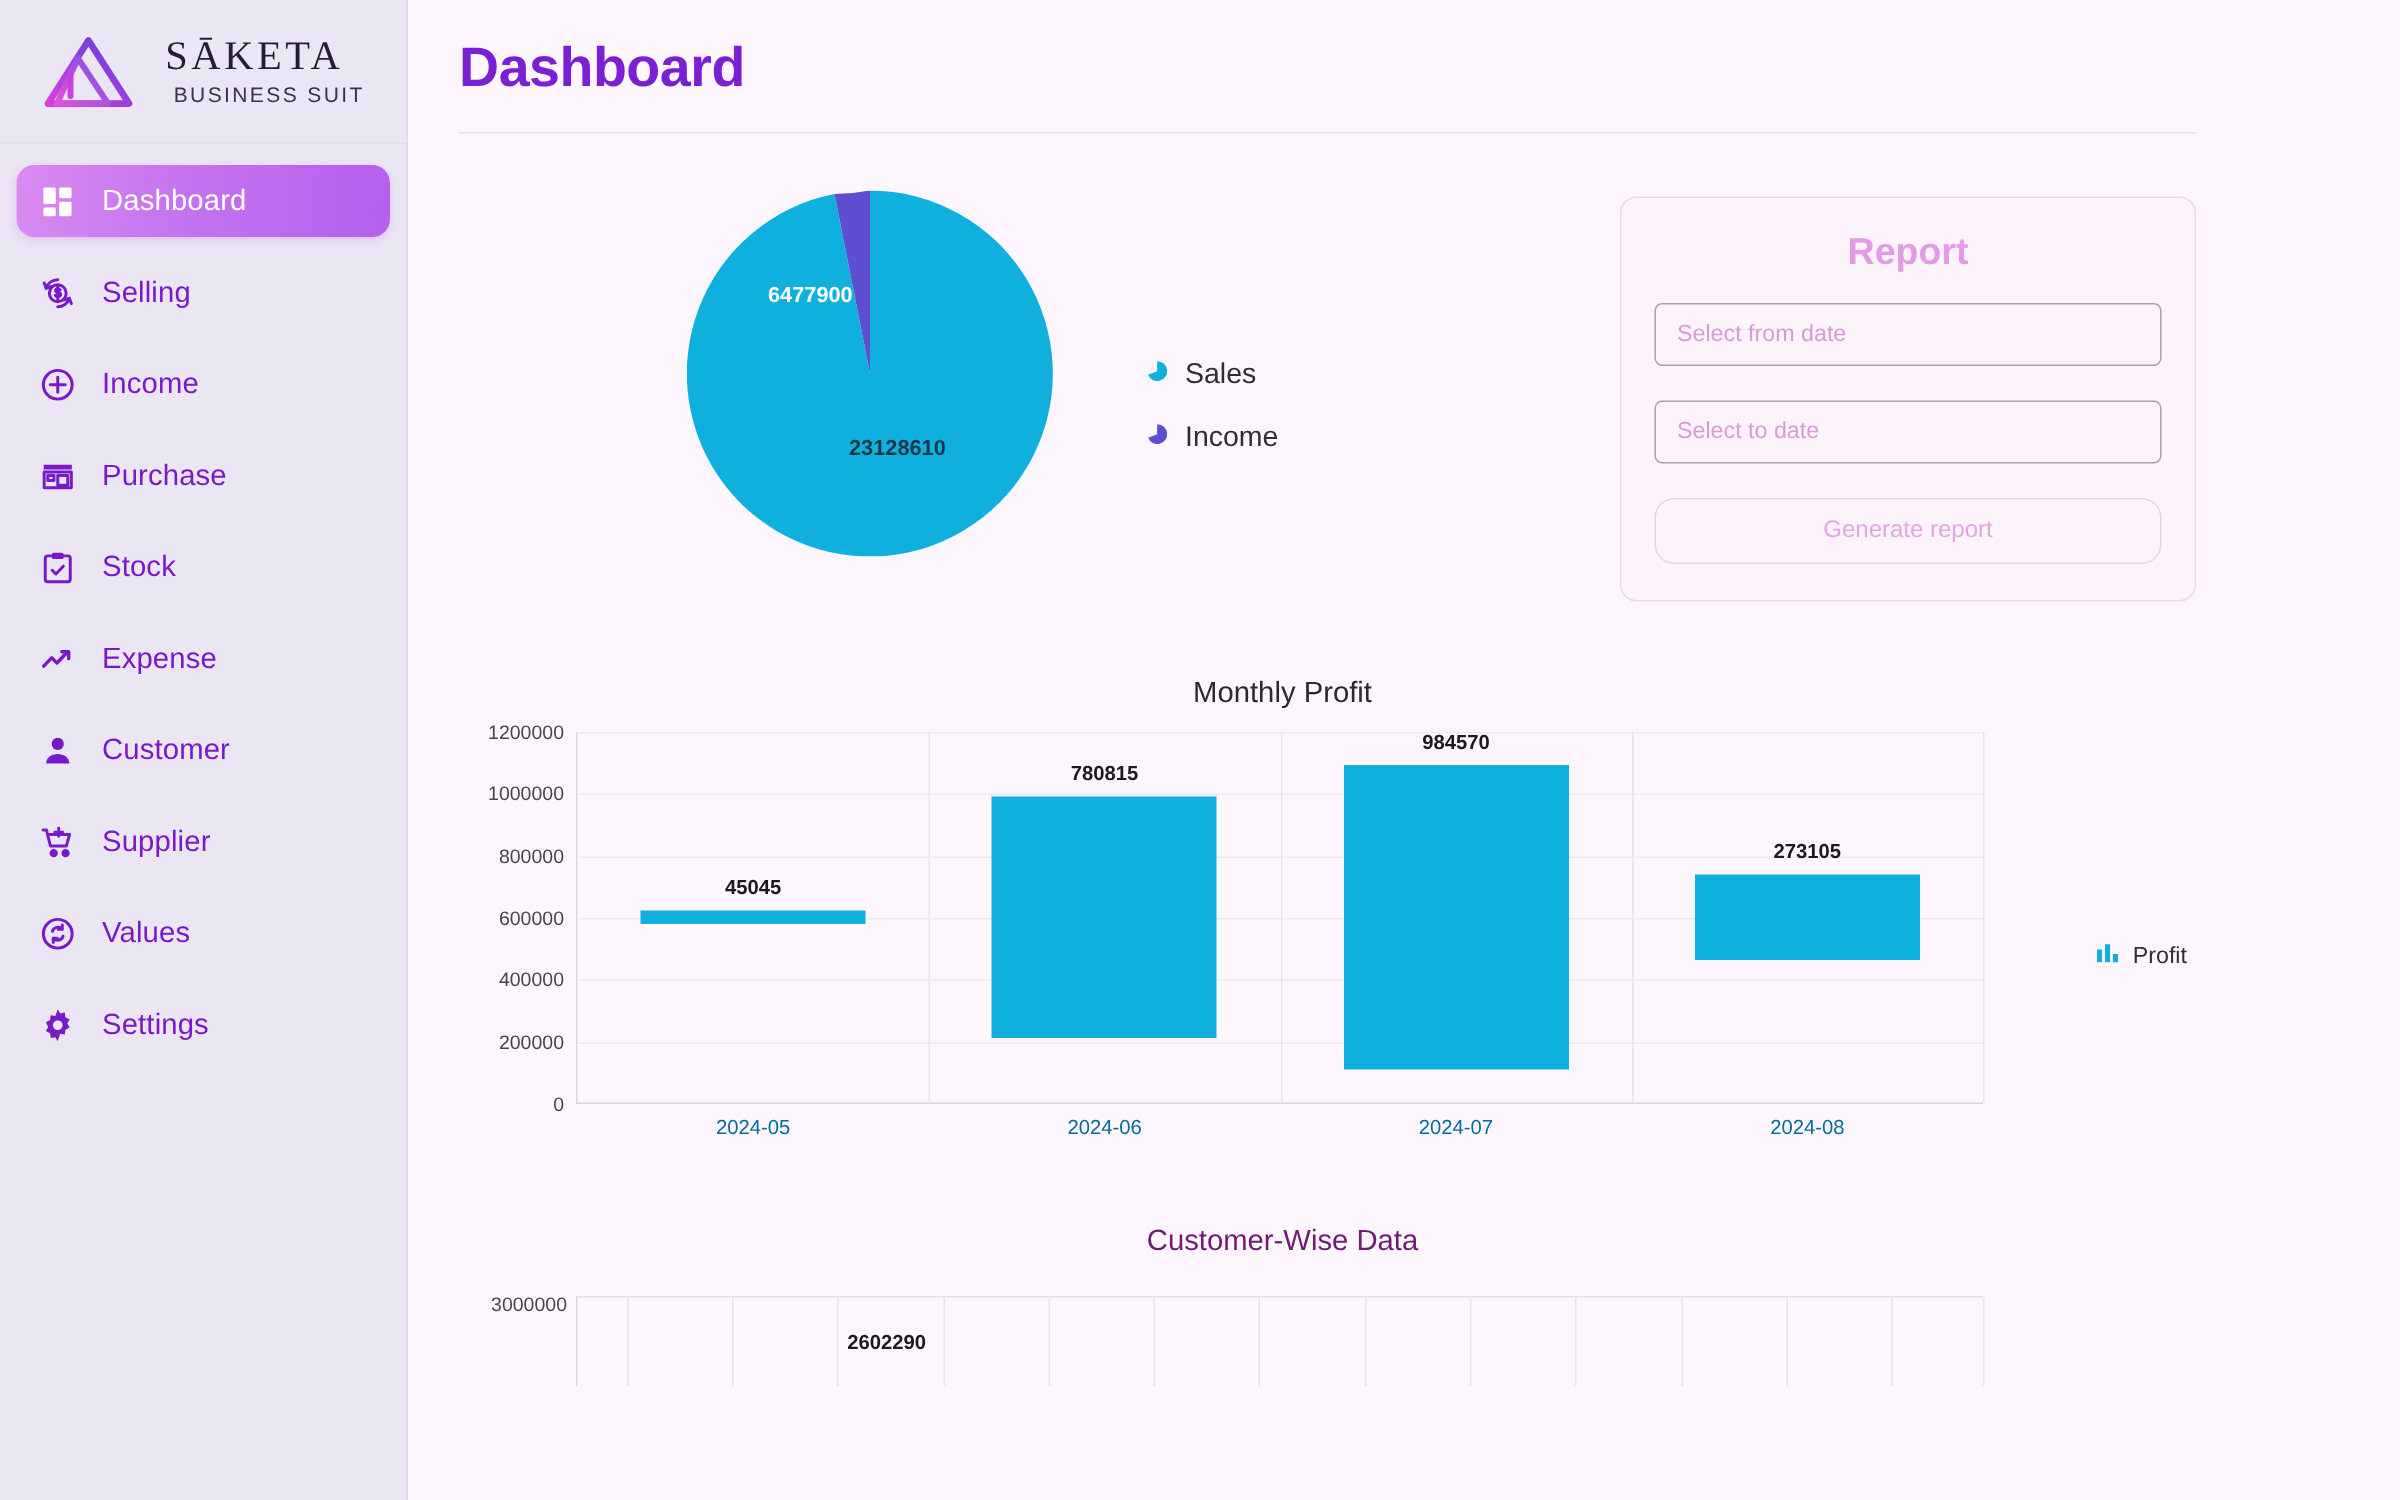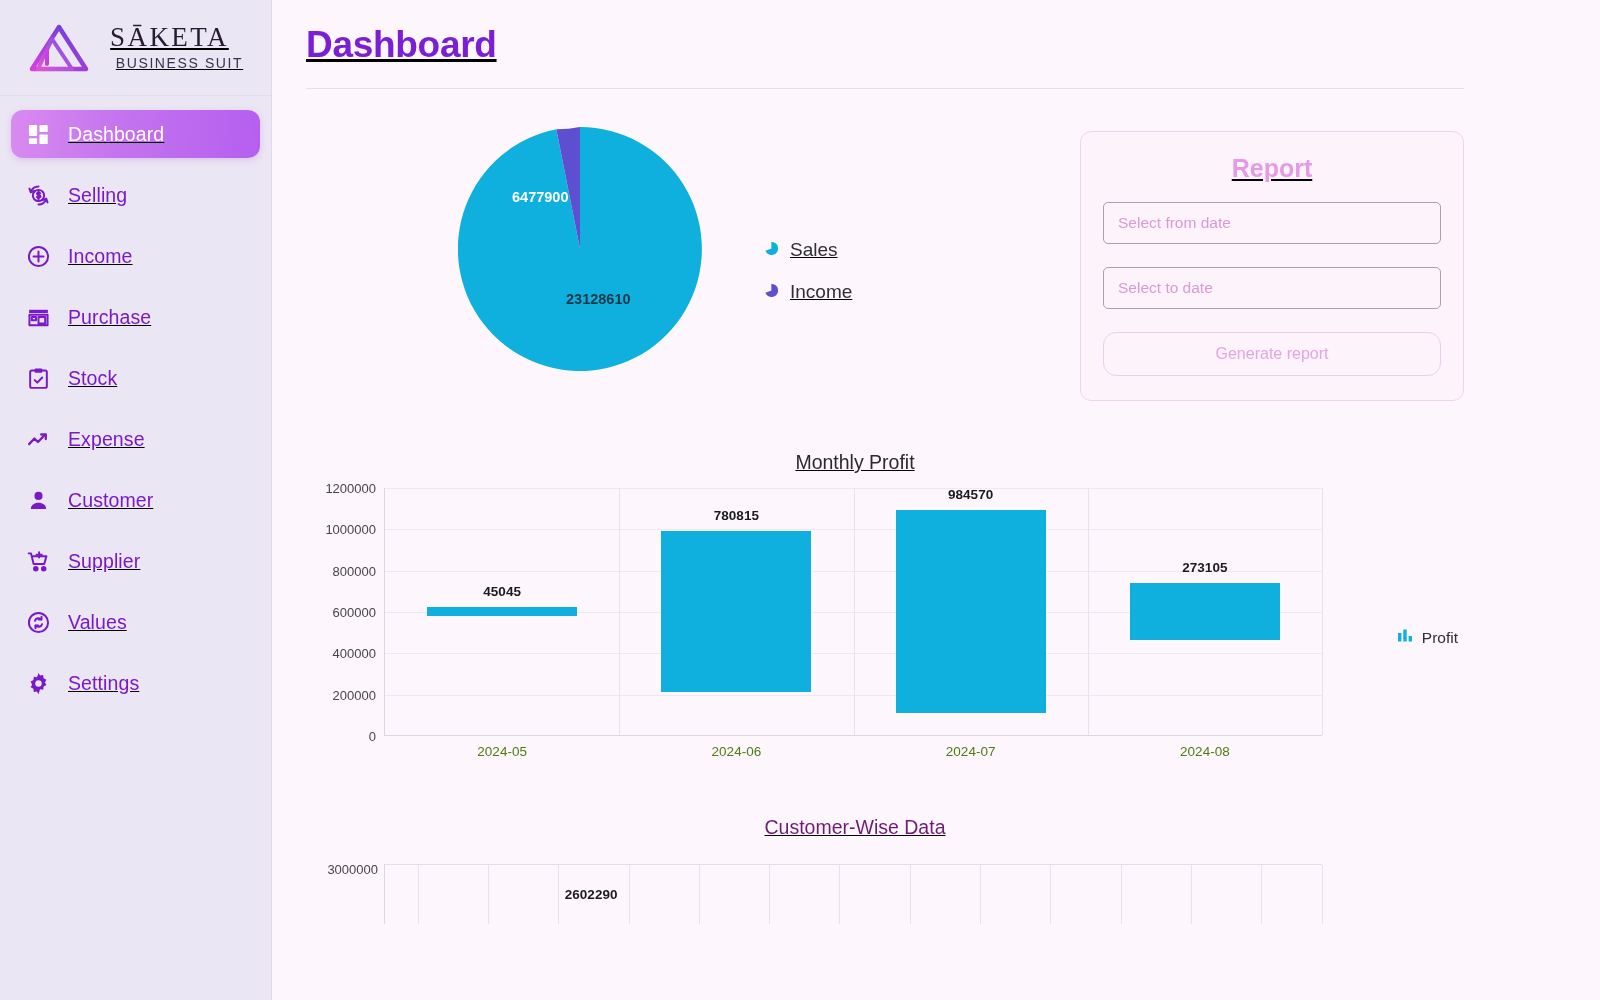--- a/index.html
+++ b/index.html
@@ -2,21 +2,21 @@
 <html><head>
 <meta charset="utf-8">
 <style>
   * { box-sizing: border-box; margin: 0; padding: 0; }
   html, body {
     width: 1600px; height: 1000px;
     font-family: "Liberation Sans", sans-serif;
     background: #fdf7fd;
     overflow: hidden;
   }
-  #app { display: flex; width: 1554px; height: 1000px; text-decoration: underline; }
+  #app { display: flex; width: 1554px; height: 1000px; }
 
   
   #sidebar {
     width: 272px; height: 1000px;
     background: #ebe6f3;
     border-right: 1px solid #e0d9ec;
     flex: 0 0 272px;
     position: relative;
   }
   #logo-area {
@@ -165,21 +165,21 @@
     position: absolute; bottom: 0; top: 0;
     display: flex; align-items: center; justify-content: center;
   }
   .bar { background: #0fb0de; width: 64%; position: relative; }
   .bar-value {
     position: absolute; left: 50%; transform: translateX(-50%);
     top: -23px; font-size: 13.5px; font-weight: bold; color: #1b1b1f;
     white-space: nowrap;
   }
   .cat-label {
-    position: absolute; top: 256px; font-size: 13.5px; color: #4d7c0f;
+    position: absolute; top: 256px; font-size: 13.5px; color: #0369a1;
     text-align: center; transform: translateX(-50%);
   }
   #bar-legend {
     position: absolute; right: 6px; top: 140px;
     display: flex; align-items: center; gap: 9px;
   }
   #bar-legend .legend-text { font-size: 15.5px; color: #2f2f33; }
 
   
   #cust-section { margin-top: 28px; position: relative; }

